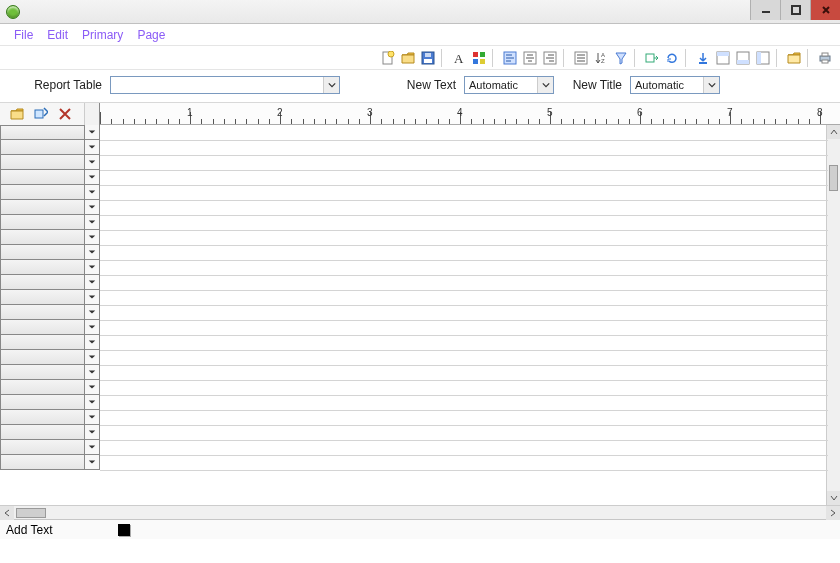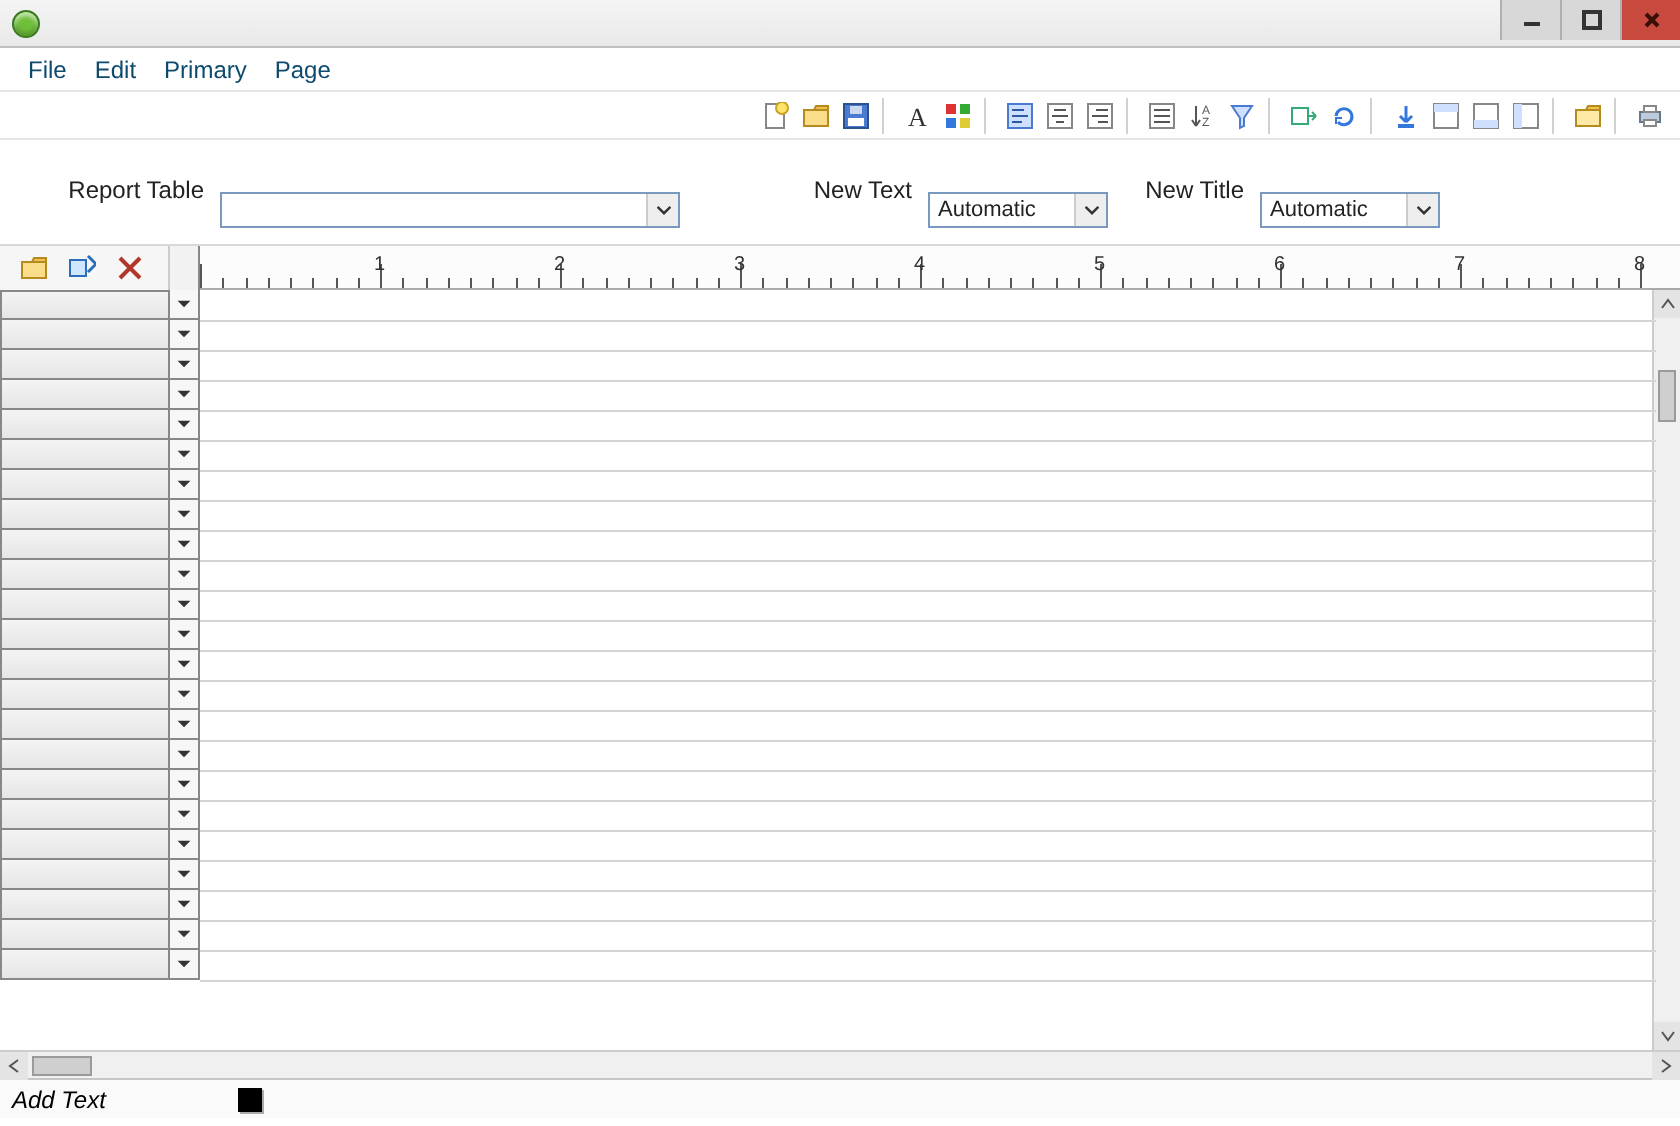--- a/index.html
+++ b/index.html
@@ -11,34 +11,34 @@
   .titlebar .app-icon { width:14px; height:14px; border-radius:50%; background:#6fbf3a; border:1px solid #3a7a20; margin-left:6px; box-shadow:inset 0 -2px 2px rgba(0,0,0,.2), inset 0 2px 2px rgba(255,255,255,.6);}
   .titlebar .title { position:absolute; left:0; right:0; text-align:center; color:#333; font-size:12px; pointer-events:none;}
   .winbtns { position:absolute; right:0; top:0; height:20px; display:flex;}
   .winbtn { width:30px; height:20px; display:flex; align-items:center; justify-content:center; border-left:1px solid #b0b0b0; background:#d8d8d8; cursor:pointer;}
   .winbtn svg { display:block;}
   .winbtn.close { background:#c84a3f;}
   .winbtn.close svg path{ stroke:#3a0f0a;}
 
   
   .menubar { height:22px; display:flex; align-items:center; gap:14px; padding:0 14px; border-bottom:1px solid #e5e5e5;}
-  .menubar span { color:#0c4a6e; cursor:default;}
+  .menubar span { color:#8b5cf6; cursor:default;}
 
   
   .toolbar { height:24px; display:flex; align-items:center; justify-content:flex-end; gap:2px; padding:0 6px; border-bottom:1px solid #e5e5e5;}
   .tbtn { width:18px; height:18px; display:flex; align-items:center; justify-content:center; cursor:pointer;}
   .tsep { width:5px; height:18px; border-left:1px solid #d0d0d0; margin:0 2px;}
 
   
   .form { padding:6px 12px 8px 12px; display:flex; flex-direction:column; gap:6px; border-bottom:1px solid #d8d8d8;}
   .frow { display:flex; align-items:center; gap:8px;}
   .frow label { width:90px; text-align:right; color:#222;}
   .tinput { border:1px solid #7a99bf; height:18px; background:#fff;}
   .tinput.focus { box-shadow:0 0 0 1px #5b8ed8 inset;}
-  .combo { display:flex; align-items:center; height:18px; border:1px solid #7a99bf; background:#fff;margin-top:20px;}
+  .combo { display:flex; align-items:center; height:18px; border:1px solid #7a99bf; background:#fff;}
   .combo span { flex:1; padding:0 4px; font-size:11px; color:#222;}
   .combo .arrow { width:16px; height:100%; display:flex; align-items:center; justify-content:center; border-left:1px solid #ccc; background:#eee;}
   .combo .arrow svg{width:8px;height:8px;}
   .ptr { width:16px; height:16px; display:flex; align-items:center; justify-content:center;}
 
   
   .quickrow { height:22px; display:flex; align-items:stretch; }
   .qleft { width:85px; display:flex; align-items:center; gap:6px; padding-left:8px; border-right:1px solid #ccc; background:#f6f6f6;}
   .qgut { width:15px; border-right:1px solid #888; background:#f2f2f2;}
   .ruler { flex:1; position:relative; background:#fcfcfc; border-bottom:1px solid #aaa; overflow:hidden;}
@@ -62,21 +62,21 @@
   .vscroll .arrow { height:14px; display:flex; align-items:center; justify-content:center; background:#e4e4e4;}
   .vscroll .thumb { position:absolute; top:40px; left:2px; right:2px; height:26px; background:#cfcfcf; border:1px solid #9a9a9a;}
 
   
   .hscroll { height:14px; background:#f0f0f0; border-top:1px solid #ccc; display:flex; align-items:center; position:relative;}
   .hscroll .harrow { width:14px; height:14px; display:flex; align-items:center; justify-content:center; background:#e4e4e4;}
   .hscroll .track { flex:1; height:14px; position:relative;}
   .hscroll .track .hthumb { position:absolute; left:2px; top:2px; bottom:2px; width:30px; background:#cfcfcf; border:1px solid #9a9a9a;}
 
   
-  .status { height:20px; border-top:1px solid #c6c6c6; display:flex; align-items:center; padding:0 6px; gap:8px; background:#fafafa;font-style:italic;}
+  .status { height:20px; border-top:1px solid #c6c6c6; display:flex; align-items:center; padding:0 6px; gap:8px; background:#fafafa;}
   .status .box { width:12px; height:12px; background:#000; box-shadow:1px 1px 0 #aaa;}
 
 </style>
 </head>
 <body>
 
 <div class="titlebar">
   <div class="app-icon"></div>
   <div class="winbtns">
     <div class="winbtn">

